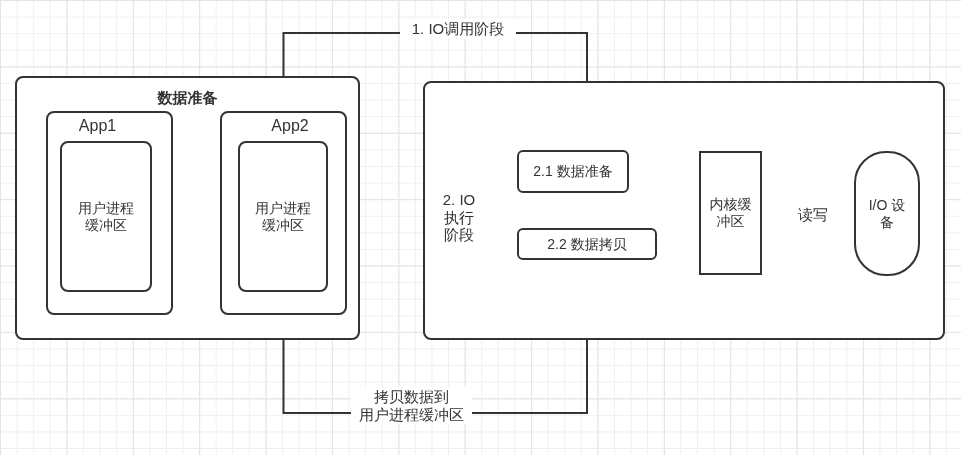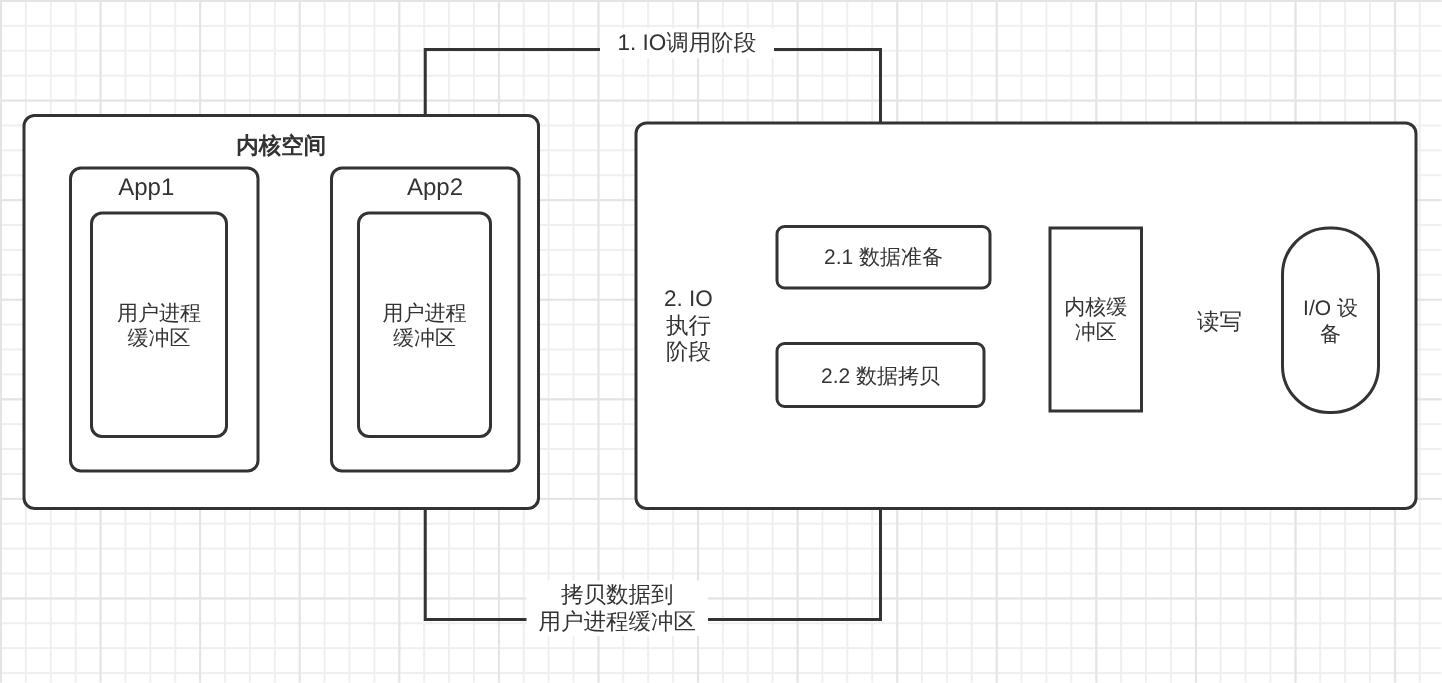--- a/index.html
+++ b/index.html
@@ -87,43 +87,43 @@
     <polygon points="854,213 841,207.5 841,218.5"></polygon>
 
     <path d="M 587 273 L 587 413 L 283.5 413 L 283.5 299"></path>
     <polygon points="283.5,292 278,305 289,305"></polygon>
 
     <path stroke-linecap="round" d="M 505 169 Q 493 169 493 181 L 493 206 Q 493 216 485 217.5 Q 493 219 493 229 L 493 252 Q 493 264 505 264"></path>
     <path d="M 477 217.5 L 485 217.5"></path>
   </svg>
 
   <div class="box rounded" style="left:15px; top:76px; width:345px; height:264px;"></div>
-  <div class="label bold fs15" style="left:15px; top:89px; width:345px;">内核空间</div>
+  <div class="label bold fs15" style="left:15px; top:89px; width:345px;">数据准备</div>
 
   <div class="box rounded" style="left:46px; top:111px; width:127px; height:204px;"></div>
   <div class="label fs16" style="left:46px; top:117px; width:103px;">App1</div>
   <div class="box rounded centered-text" style="left:60px; top:141px; width:92px; height:151px;">
     <span>用户进程
 缓冲区</span>
   </div>
 
   <div class="box rounded" style="left:220px; top:111px; width:127px; height:204px;"></div>
   <div class="label fs16" style="left:220px; top:117px; width:140px;">App2</div>
   <div class="box rounded centered-text" style="left:238px; top:141px; width:90px; height:151px;">
     <span>用户进程
 缓冲区</span>
   </div>
 
   <div class="box rounded" style="left:423px; top:81px; width:522px; height:259px;"></div>
 
-  <div class="box rounded-sm centered-text" style="left:517px; top:150px; width:144px; height:43px;">
+  <div class="box rounded-sm centered-text" style="left:517px; top:150px; width:112px; height:43px;">
     <span>2.1 数据准备</span>
   </div>
 
-  <div class="box rounded-sm centered-text" style="left:517px; top:228px; width:140px; height:44px;">
+  <div class="box rounded-sm centered-text" style="left:517px; top:228px; width:140px; height:32px;">
     <span>2.2 数据拷贝</span>
   </div>
 
   <div class="box centered-text" style="left:699px; top:151px; width:63px; height:124px;">
     <span>内核缓
 冲区</span>
   </div>
 
   <div class="box centered-text" style="left:854px; top:151px; width:66px; height:125px;border-radius:32px;">
     <span>I/O 设

